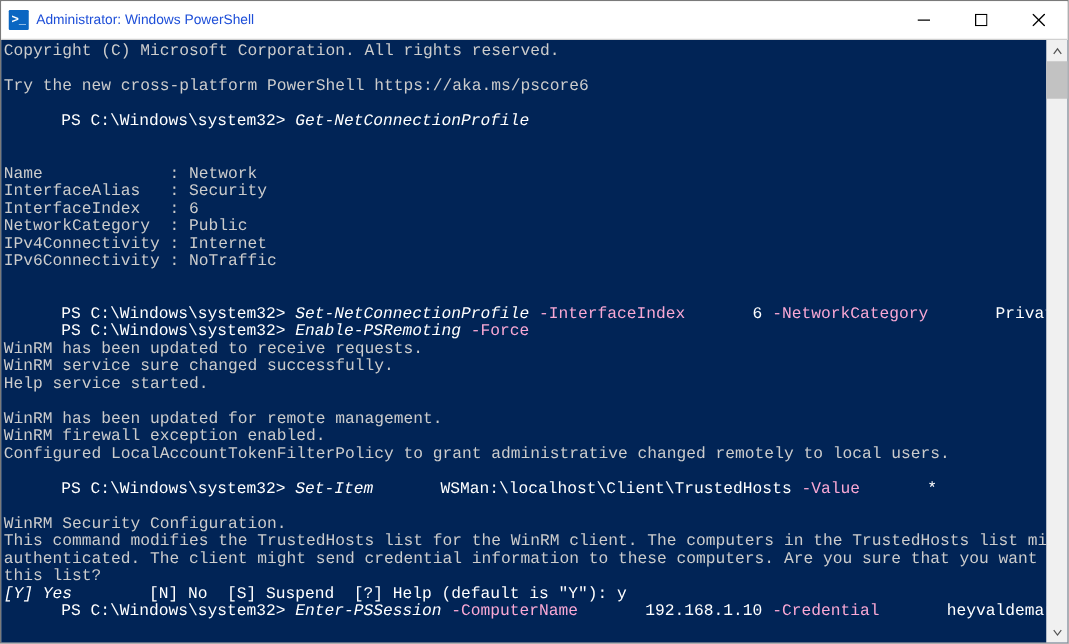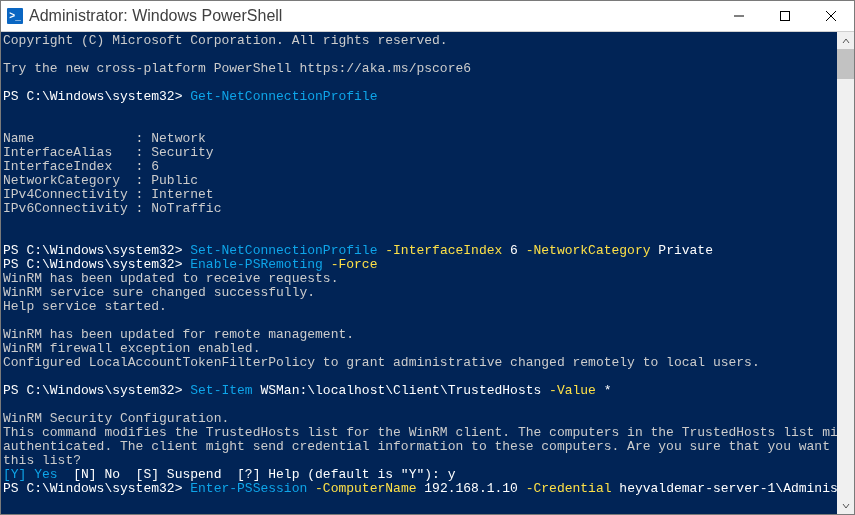--- a/index.html
+++ b/index.html
@@ -37,22 +37,22 @@
     align-items: center;
     justify-content: center;
   }
   .title-icon span {
     color: #fff;
     font-size: 10px;
     font-weight: bold;
     line-height: 1;
   }
   .title-text {
-    font-size: 16px;
-    color: #404040;
+    font-size: 11px;
+    color: #1d4ed8;
   }
   .title-spacer { flex: 1; }
   .win-btn {
     width: 46px;
     height: 30px;
     display: flex;
     align-items: center;
     justify-content: center;
     color: #000;
   }
@@ -92,23 +92,23 @@
   }
   .scroll-arrow.up { top: 0; }
   .scroll-arrow.down { bottom: 0; }
   .scroll-thumb {
     position: absolute;
     left: 0; right: 0;
     top: 17px;
     height: 30px;
     background: #c2c2c2;
   }
-  .ylw { color: #0ea5e9; }
-  .gry { color: #fde047; }
-  .wht { color: #ffffff; }
+  .ylw { color: #ffffff; font-style: italic; }
+  .gry { color: #f9a8d4; }
+  .wht { color: #ffffff; margin-left: 46px; }
 </style>
 </head>
 <body>
 
 <div class="window">
 
   <div class="titlebar">
     <div class="title-icon">
       <span>&gt;_</span>
     </div>

